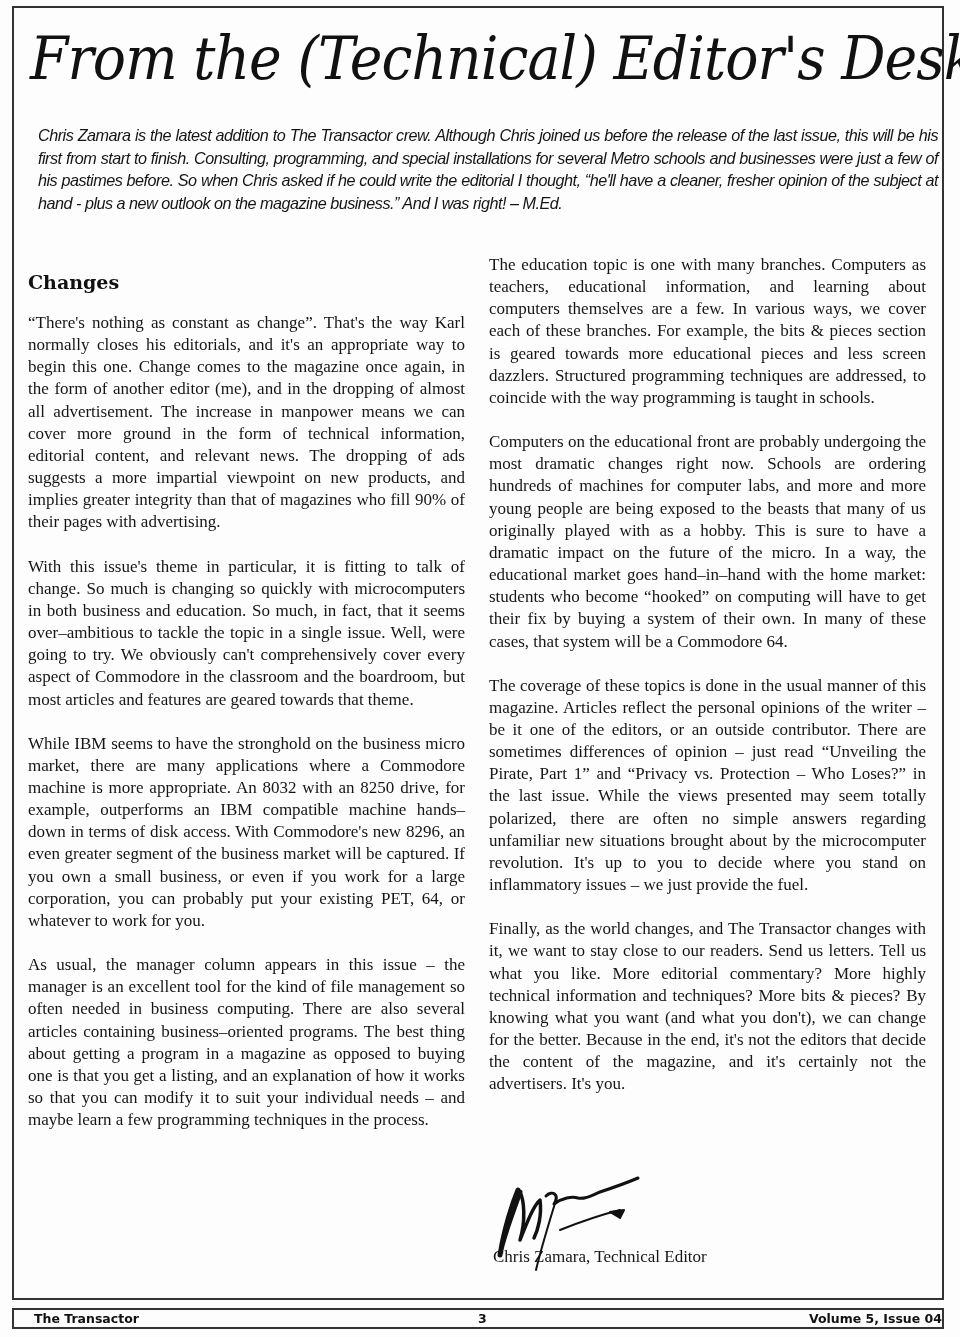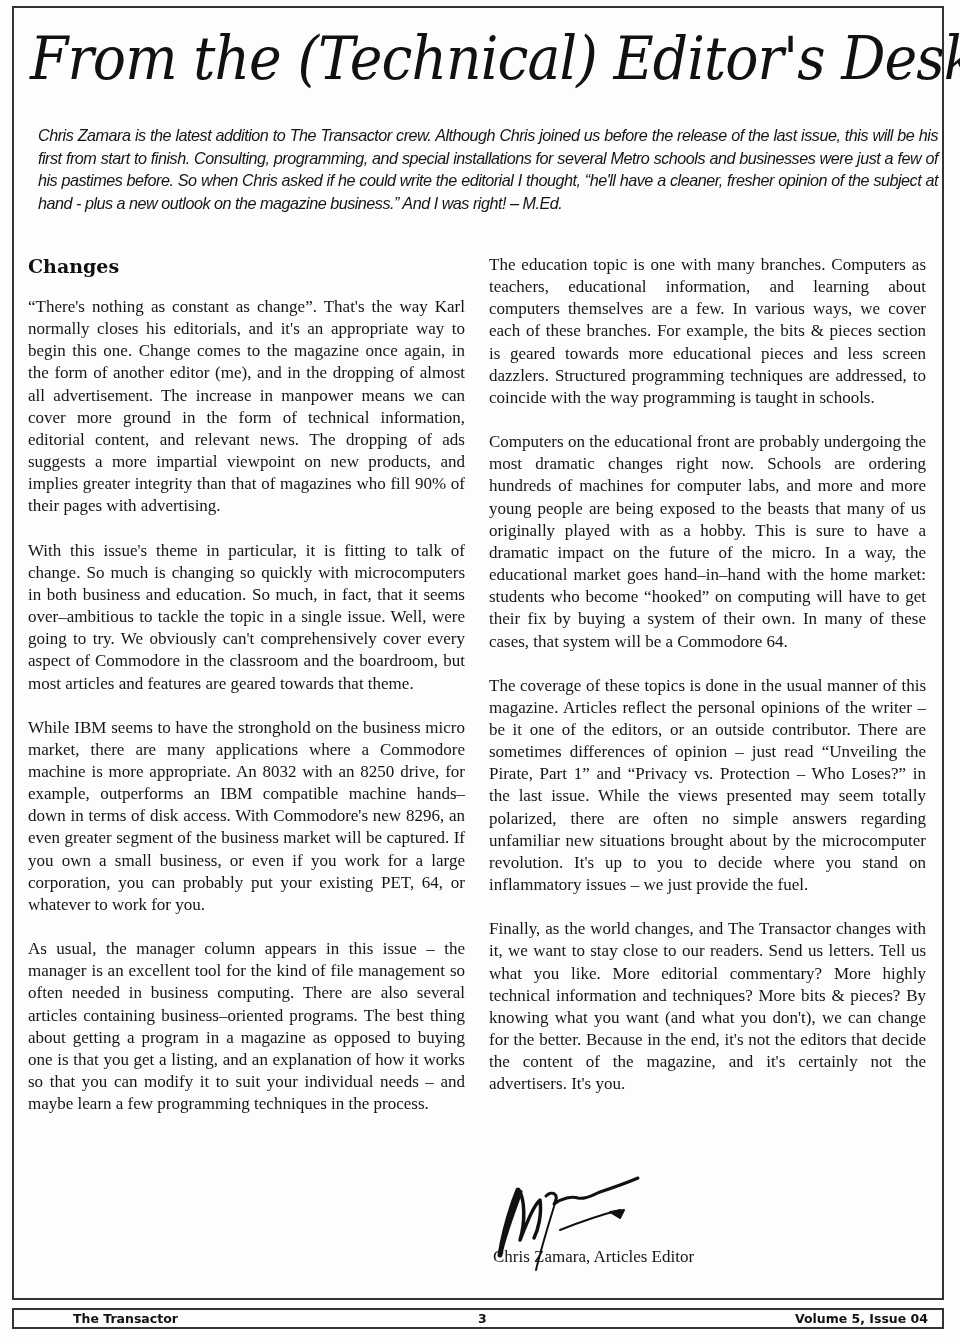--- a/index.html
+++ b/index.html
@@ -16,42 +16,42 @@
     }
     .intro {
       position: absolute; left: 26px; top: 124px; width: 900px;
       font-family: "Liberation Sans", sans-serif; font-style: italic; font-size: 16.2px;
       line-height: 22.5px; letter-spacing: -0.5px; text-align: justify; color: #151515; margin-left: 12px;
     }
     .col {
       position: absolute; font-family: "Liberation Serif", serif; font-size: 17px;
       line-height: 22.15px; text-align: justify; color: #151515; hyphens: manual;
     }
-    .col-left { left: 28px; width: 437px; top: 252px; }
+    .col-left { left: 28px; width: 437px; top: 268px; }
     .col-right { left: 489px; width: 437px; top: 254px; font-family: Liberation Serif, serif; }
     .col h2 {
       font-family: "DejaVu Serif", serif; font-weight: bold; font-size: 19px;
       margin: 0 0 16px 0; line-height: 28px; color: #111;
     }
     .col p { margin: 0 0 22px 0; }
     .signature-area { position: absolute; left: 490px; top: 1160px; width: 300px; height: 120px; }
     .signature-svg { position: absolute; left: 0; top: 0; }
     .signoff {
       position: absolute; left: 493px; top: 1247px;
       font-family: "Liberation Serif", serif; font-size: 17px; color: #151515;
     }
     .footer {
       position: absolute; left: 12px; top: 1308px; width: 932px; height: 21px;
       border: 2px solid #333; box-sizing: border-box;
       font-family: "DejaVu Sans", sans-serif; font-weight: bold; font-size: 12.5px;
       line-height: 17px; color: #111;
     }
-    .footer .f-left { position: absolute; left: 20px; top: 0; margin-left: 39px; }
+    .footer .f-left { position: absolute; left: 20px; top: 0; }
     .footer .f-center { position: absolute; left: 464px; top: 0; }
-    .footer .f-right { position: absolute; right: 14px; top: 0; margin-left: 6px; }
+    .footer .f-right { position: absolute; right: 0; top: 0; margin-left: 6px; }
   </style>
 </head>
 <body>
 
 <div class="page-frame"></div>
 
 <div class="title">From the (Technical) Editor's Desk</div>
 
 <div class="intro">Chris Zamara is the latest addition to The Transactor crew. Although Chris joined us before the release of the last issue, this will be his first from start to finish. Consulting, programming, and special installations for several Metro schools and businesses were just a few of his pastimes before. So when Chris asked if he could write the editorial I thought, “he'll have a cleaner, fresher opinion of the subject at hand - plus a new outlook on the magazine business.” And I was right! – M.Ed.</div>
 
@@ -75,19 +75,19 @@
     <g fill="none" stroke="#111" stroke-linecap="round" stroke-linejoin="round">
       <path d="M28 30 C20 50, 14 70, 10 95 C12 80, 22 55, 30 32" stroke-width="5"></path>
       <path d="M30 32 C34 40, 36 60, 30 80 C38 60, 44 45, 50 40 C52 55, 48 70, 44 78" stroke-width="3.5"></path>
       <path d="M56 36 C62 30, 70 34, 64 44 C72 38, 82 36, 88 38 C96 40, 104 34, 110 32 C122 28, 134 24, 148 18" stroke-width="3"></path>
       <path d="M66 40 C60 60, 52 85, 46 110" stroke-width="2"></path>
       <path d="M70 70 C90 62, 110 55, 130 50" stroke-width="2"></path>
       <path d="M120 52 L134 50 L130 58 Z" stroke-width="2" fill="#111"></path>
     </g>
   </svg>
 </div>
-<div class="signoff">Chris Zamara, Articles Editor</div>
+<div class="signoff">Chris Zamara, Technical Editor</div>
 
 <div class="footer">
   <span class="f-left">The Transactor</span>
   <span class="f-center">3</span>
   <span class="f-right">Volume 5, Issue 04</span>
 </div>
 
 </body></html>

